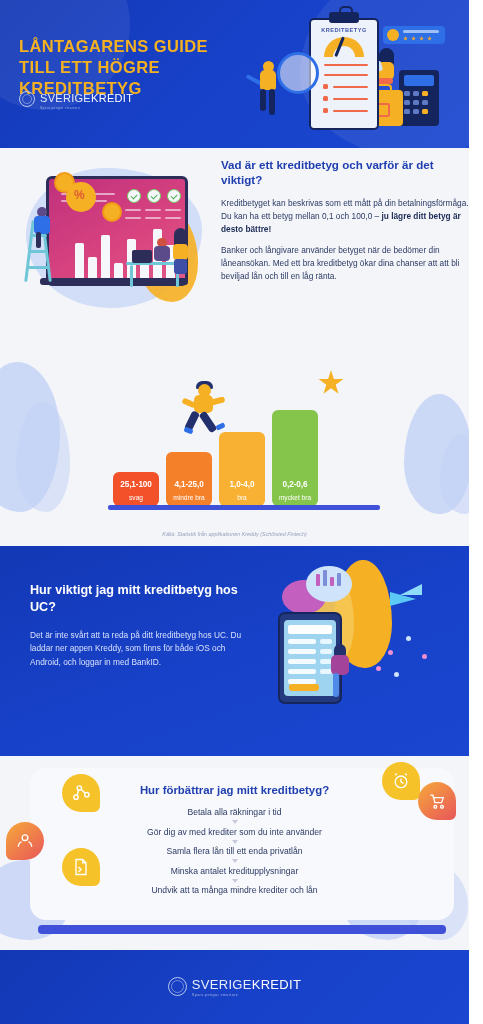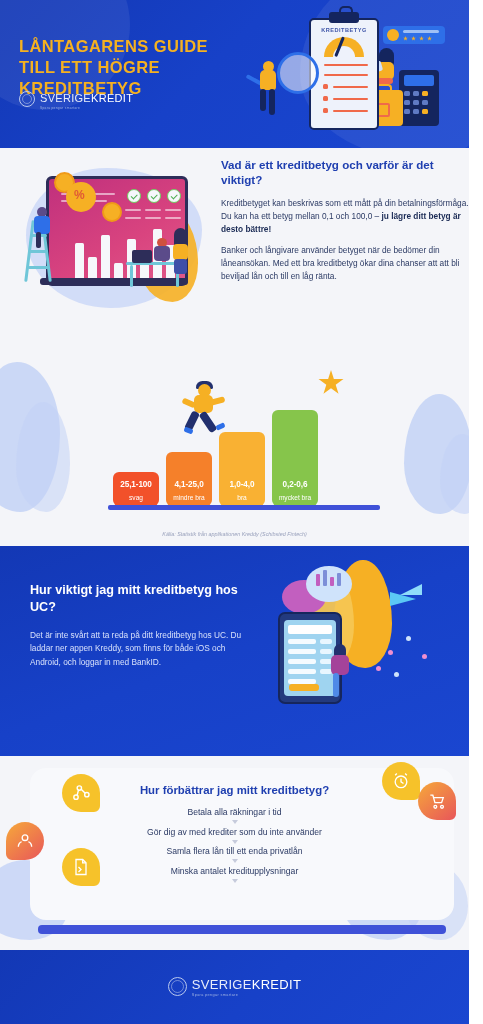--- a/index.html
+++ b/index.html
@@ -456,20 +456,21 @@
 
     <div class="tips">
       <div class="tip">Betala alla räkningar i tid</div>
       <span class="arrow"></span>
       <div class="tip">Gör dig av med krediter som du inte använder</div>
       <span class="arrow"></span>
       <div class="tip">Samla flera lån till ett enda privatlån</div>
       <span class="arrow"></span>
       <div class="tip">Minska antalet kreditupplysningar</div>
       <span class="arrow"></span>
+      <div class="tip">Undvik att ta många mindre krediter och lån</div>
     </div>
 
     <span class="s5-bar"></span>
   </div>
 
   <div class="footer">
     <div class="logo">
       <span class="logo-mark"></span>
       <span class="logo-words">
         <span class="logo-w1">SVERIGE</span><span class="logo-w2">KREDIT</span>

